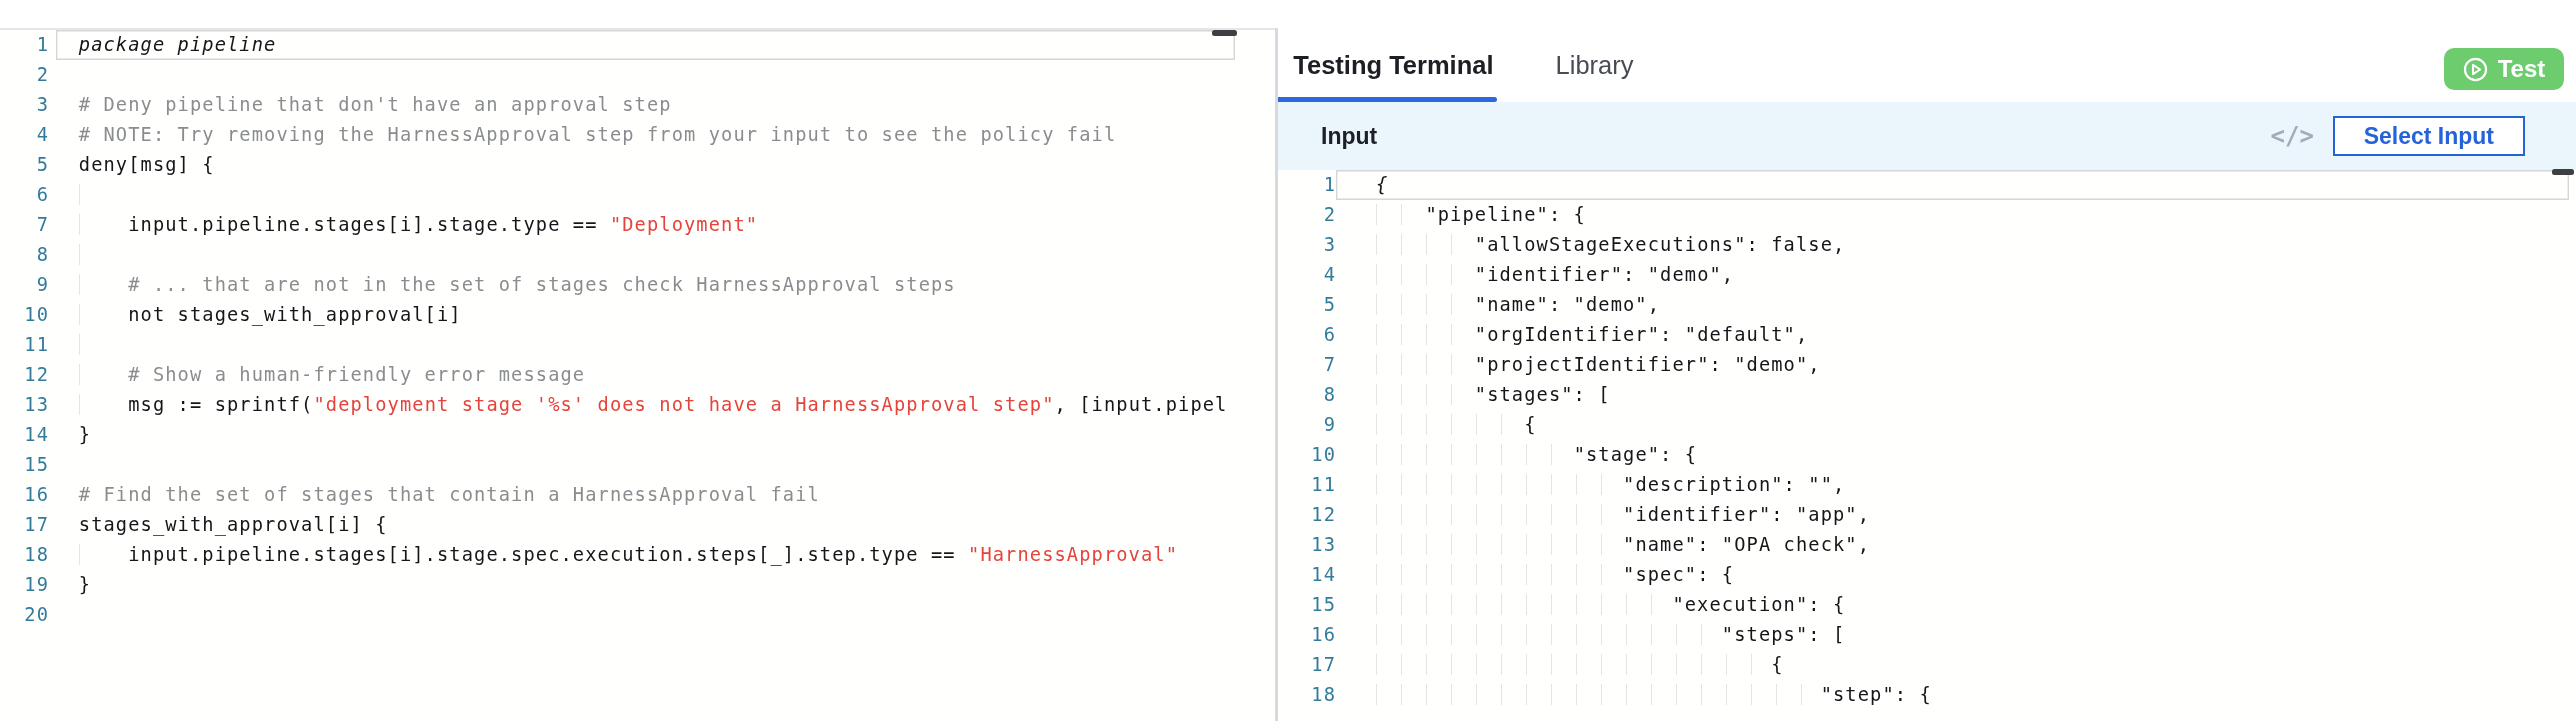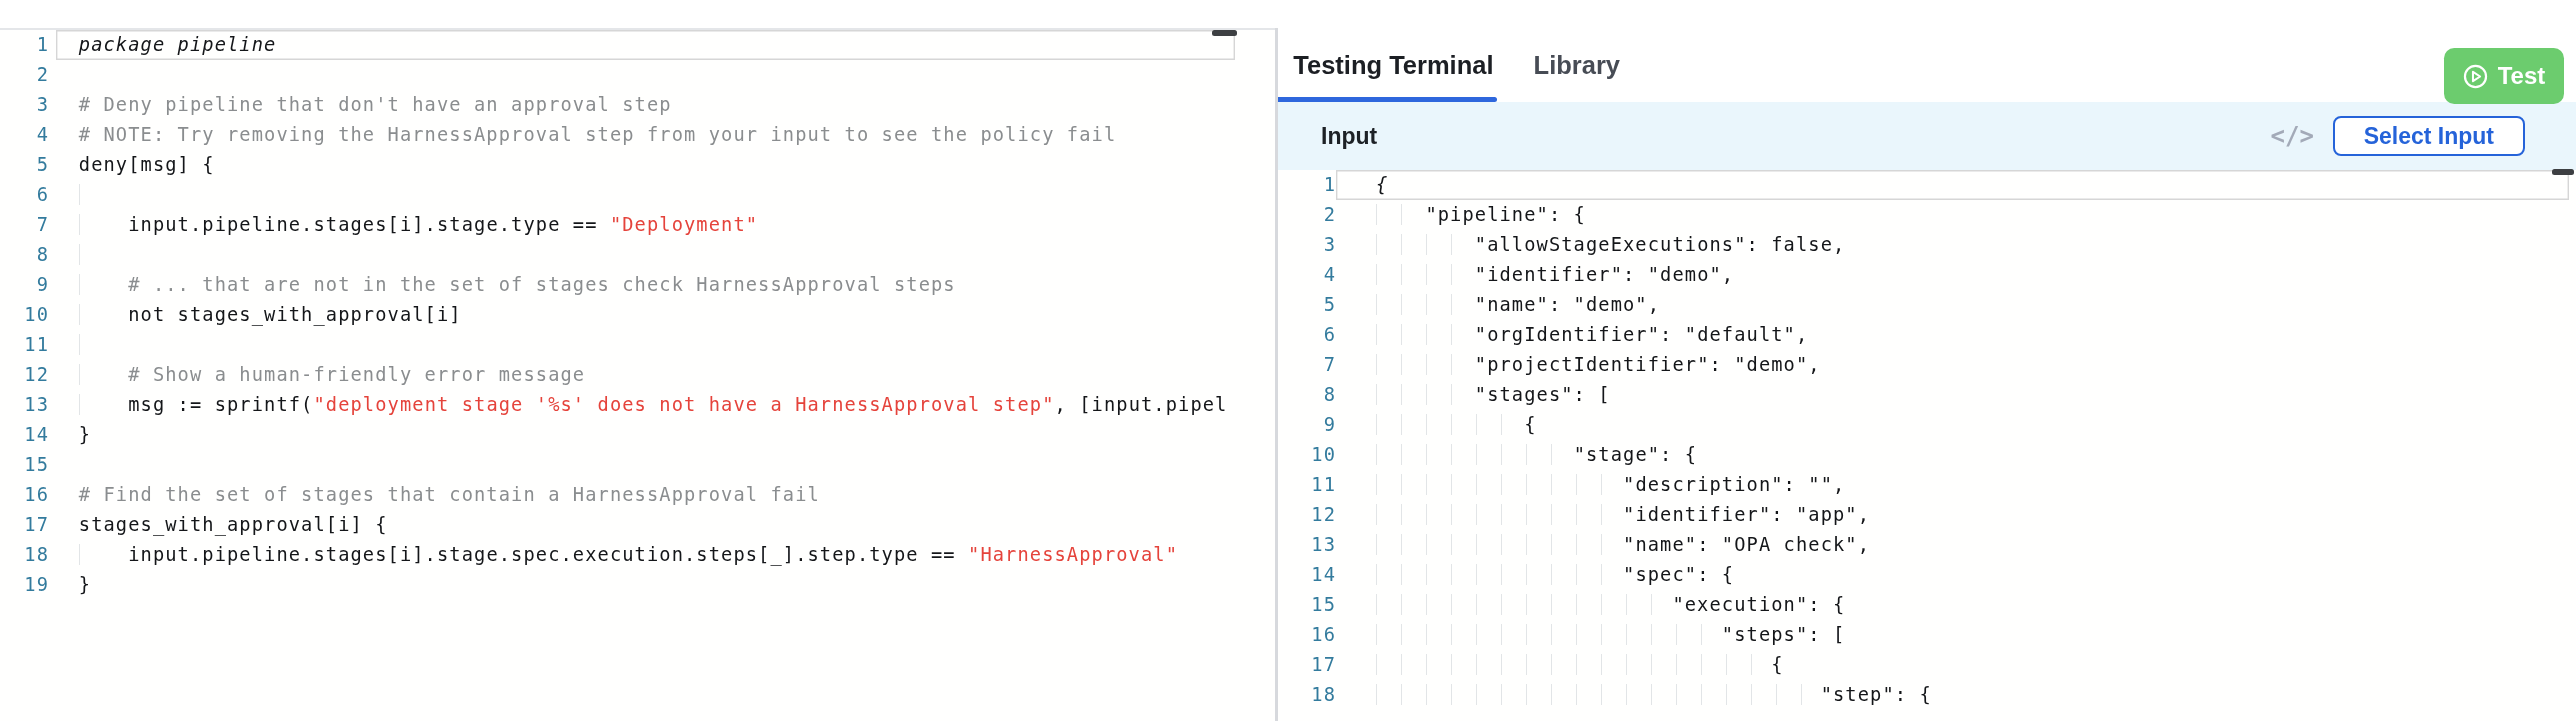--- a/index.html
+++ b/index.html
@@ -36,42 +36,42 @@
   .guides2{background-image:repeating-linear-gradient(to right,#e2e5e7 0px,#e2e5e7 1.4px,transparent 1.4px,transparent 25px);}
   .hscroll-thumb{position:absolute;height:6px;background:#3d3f42;border-radius:2.5px;}
   #left-thumb{left:1212px;top:30px;width:24.6px;}
   #right-thumb{right:1.7px;top:141px;width:22px;}
 
   
   .right-panel{position:absolute;left:1278px;top:28px;right:0;bottom:0;background:#be185d;}
   .tabs-row{position:relative;height:74px;display:flex;align-items:center;padding-left:15.3px;background:#ffffff;}
   .tab{font-size:25.5px;color:#474c55;cursor:pointer;}
   .tab.active{font-weight:bold;color:#1c1f24;}
-  .tab + .tab{margin-left:40px;font-weight:bold;}
+  .tab + .tab{margin-left:62px;}
   .tab-underline{position:absolute;left:0;bottom:0;width:219px;height:5.1px;background:#2e67dd;border-radius:0 2.5px 2.5px 0;}
   .test-btn{
-    position:absolute;top:20.4px;right:12px;height:56px;
+    position:absolute;top:20.4px;right:12px;height:42px;
     display:flex;align-items:center;gap:8.5px;padding:0 18.7px;
     background:#6ccc6e;border:none;border-radius:10.2px;
     color:#ffffff;font-size:24px;font-weight:bold;cursor:pointer;
     font-family:"Liberation Sans","DejaVu Sans",sans-serif;
   }
   .input-row{
     height:68px;background:#eaf6fc;border-bottom:1.3px solid #dce8f0;
     display:flex;align-items:center;
   }
   .input-title{margin-left:43px;font-size:23px;font-weight:600;color:#1d2126;}
   .input-spacer{flex:1 1 auto;}
   .code-icon{
     font-family:"DejaVu Sans Mono","Liberation Mono",monospace;
     font-size:24px;font-weight:bold;color:#a3aab8;margin-right:18.7px;cursor:pointer;
   }
   .select-input-btn{
     height:40px;padding:0 29px;margin-right:51px;
-    background:#ffffff;border:2.5px solid #2563d9;border-radius:8px;
+    background:#ffffff;border:2.5px solid #2563d9;border-radius:0;
     color:#2563d9;font-size:23px;font-weight:600;cursor:pointer;
     font-family:"Liberation Sans","DejaVu Sans",sans-serif;
   }
 </style>
 </head>
 <body>
 
 <div class="top-rule"></div>
 
 <div id="policy-editor" class="editor code-font">
@@ -87,20 +87,21 @@
     <div class="code-line"><span class="gutter-cell">10</span><span class="content-cell"><span class="indent guides4">    </span><span class="tok-plain">not stages_with_approval[i]</span></span></div>
     <div class="code-line"><span class="gutter-cell">11</span><span class="content-cell"><span class="indent guides4">    </span></span></div>
     <div class="code-line"><span class="gutter-cell">12</span><span class="content-cell"><span class="indent guides4">    </span><span class="tok-comment"># Show a human-friendly error message</span></span></div>
     <div class="code-line"><span class="gutter-cell">13</span><span class="content-cell"><span class="indent guides4">    </span><span class="tok-plain">msg := sprintf(</span><span class="tok-string">"deployment stage '%s' does not have a HarnessApproval step"</span><span class="tok-plain">, [input.pipel</span></span></div>
     <div class="code-line"><span class="gutter-cell">14</span><span class="content-cell"><span class="tok-plain">}</span></span></div>
     <div class="code-line"><span class="gutter-cell">15</span><span class="content-cell"></span></div>
     <div class="code-line"><span class="gutter-cell">16</span><span class="content-cell"><span class="tok-comment"># Find the set of stages that contain a HarnessApproval fail</span></span></div>
     <div class="code-line"><span class="gutter-cell">17</span><span class="content-cell"><span class="tok-plain">stages_with_approval[i] {</span></span></div>
     <div class="code-line"><span class="gutter-cell">18</span><span class="content-cell"><span class="indent guides4">    </span><span class="tok-plain">input.pipeline.stages[i].stage.spec.execution.steps[_].step.type == </span><span class="tok-string">"HarnessApproval"</span></span></div>
     <div class="code-line"><span class="gutter-cell">19</span><span class="content-cell"><span class="tok-plain">}</span></span></div>
+    <div class="code-line"><span class="gutter-cell">20</span><span class="content-cell"></span></div>
   </div>
 <div id="left-thumb" class="hscroll-thumb"></div>
 
 <div class="v-divider"></div>
 
 <div class="right-panel">
   <div class="tabs-row">
     <div class="tab active">Testing Terminal</div>
     <div class="tab">Library</div>
     <div class="tab-underline"></div>

